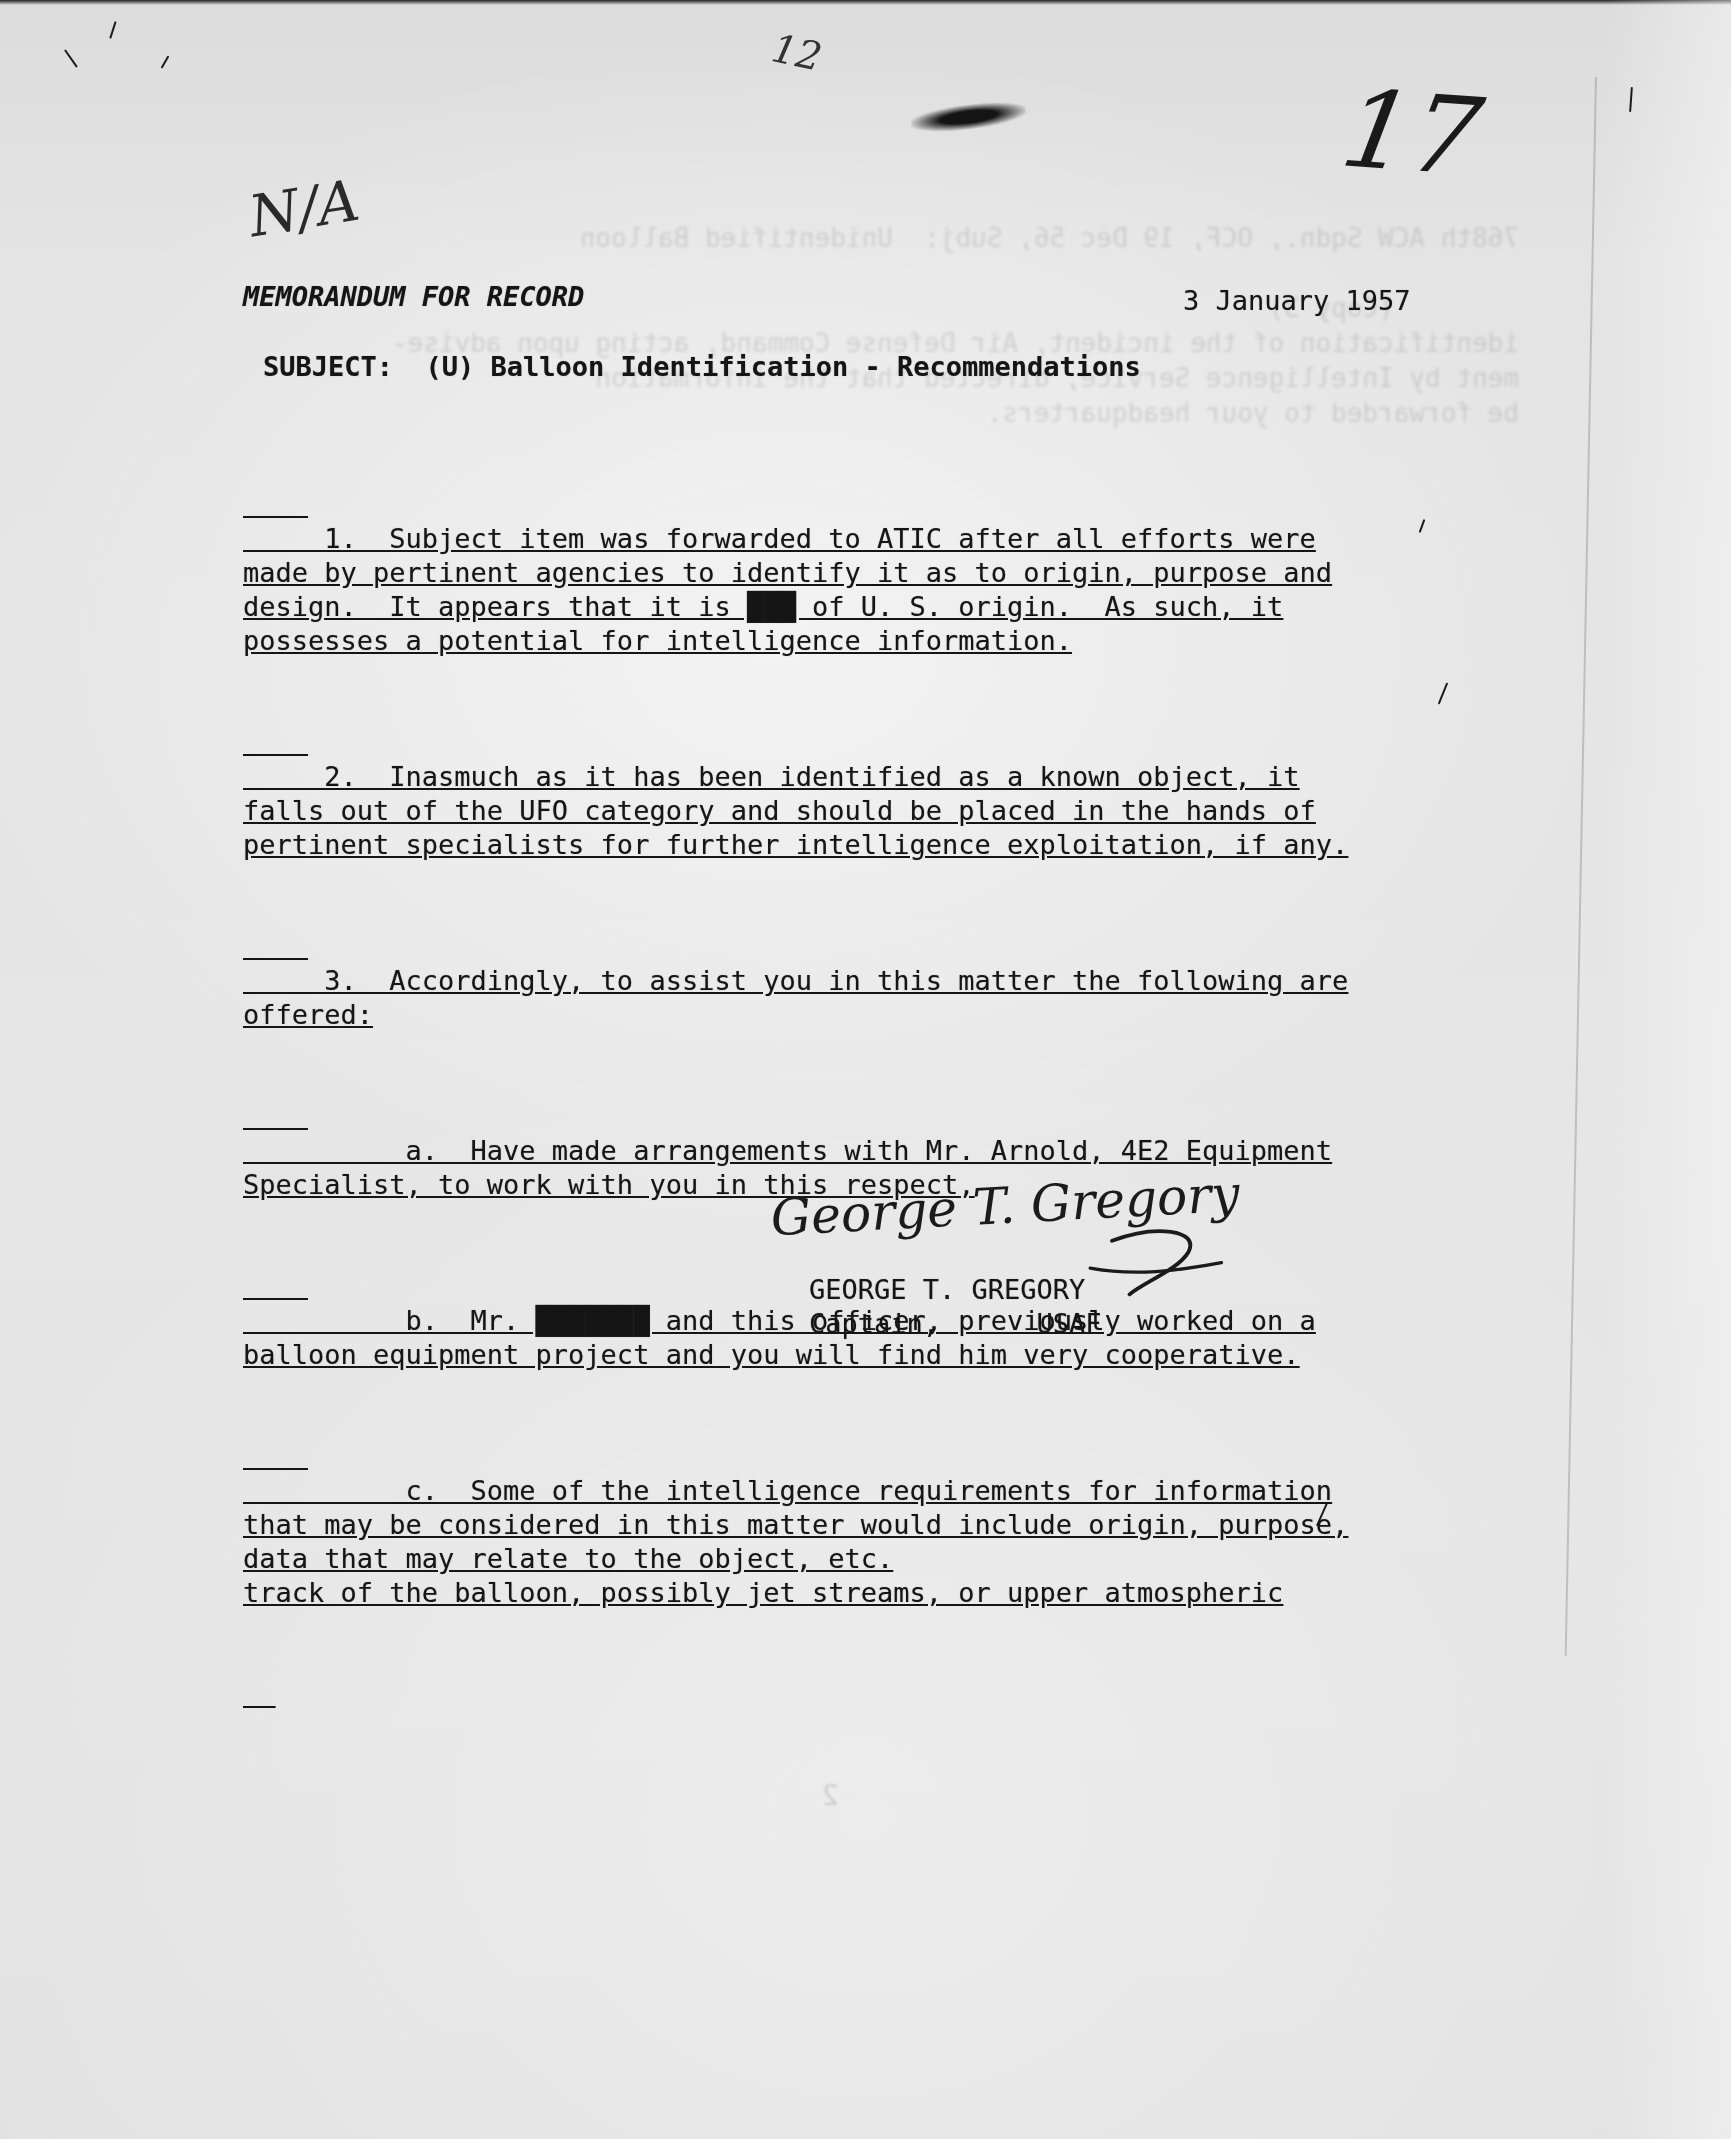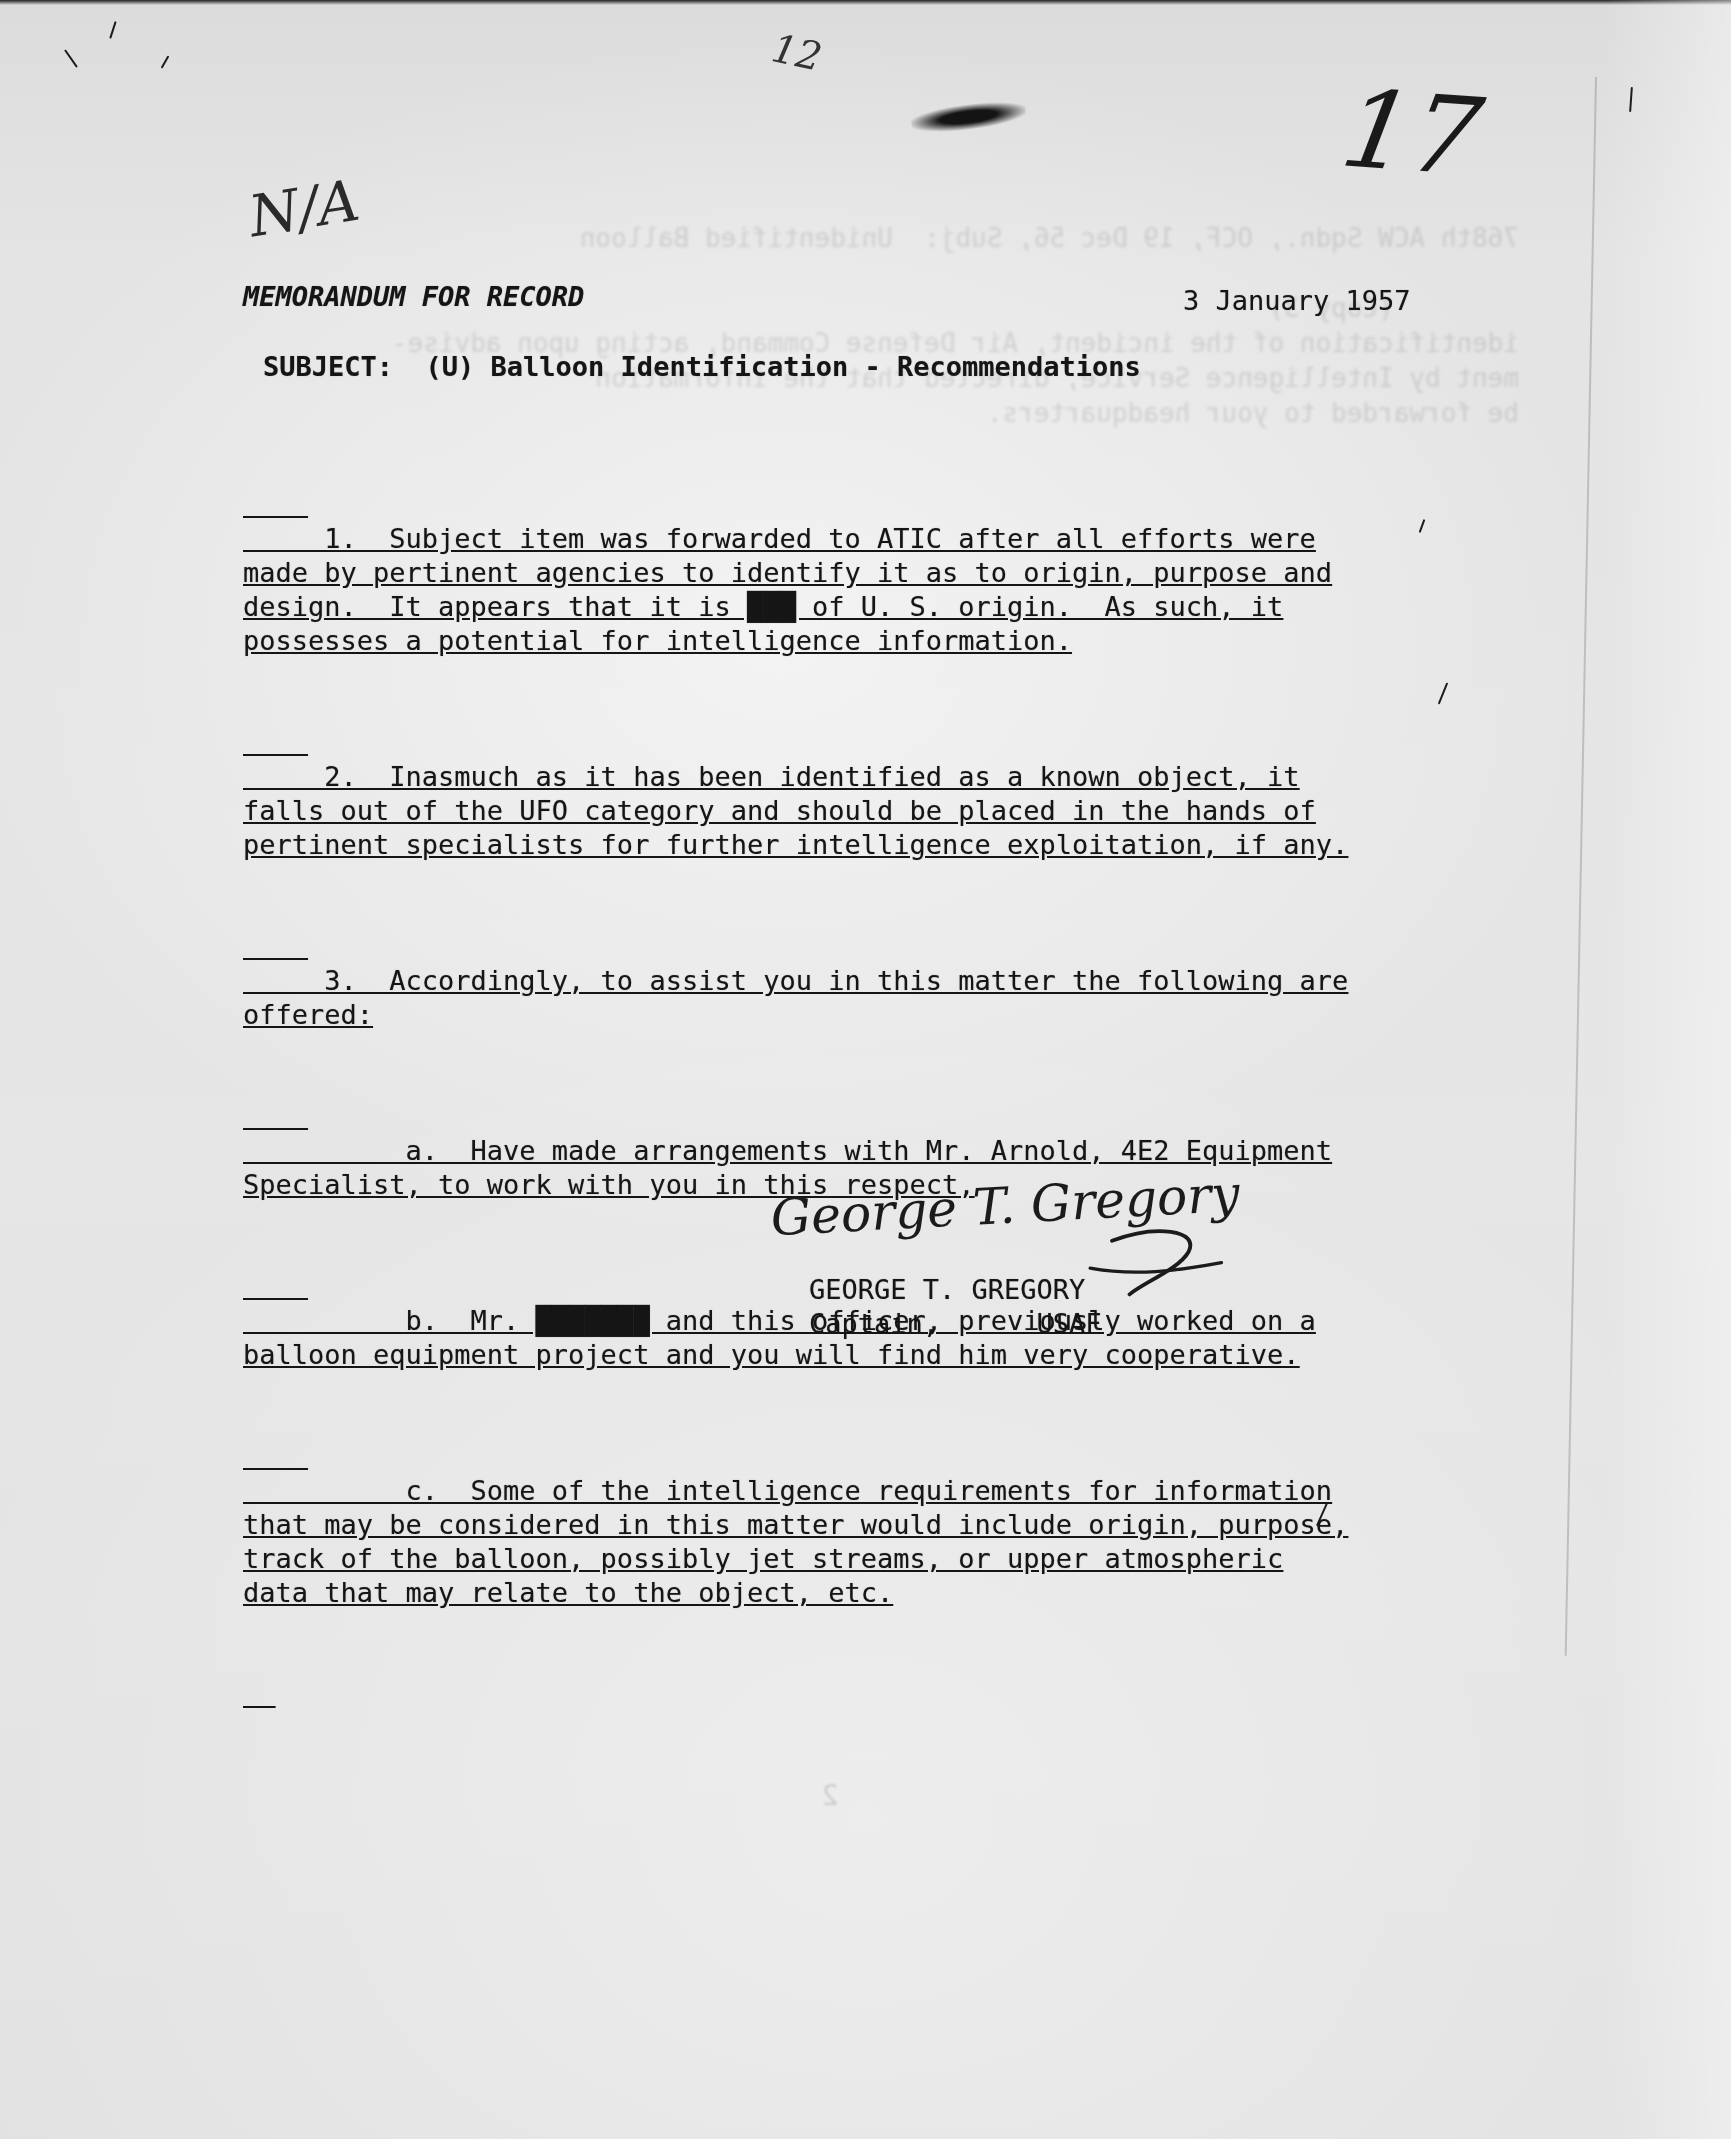--- a/index.html
+++ b/index.html
@@ -93,21 +93,21 @@
   <div class="typewriter header-title">MEMORANDUM FOR RECORD</div>
   <div class="typewriter header-date">3 January 1957</div>
   <div class="typewriter header-subject">SUBJECT:  (U) Balloon Identification - Recommendations</div>
 
   <div class="typewriter doc-body">
     <div class="para"><div class="line">     1.  Subject item was forwarded to ATIC after all efforts were</div><div class="line">made by pertinent agencies to identify it as to origin, purpose and</div><div class="line">design.  It appears that it is ███ of U. S. origin.  As such, it</div><div class="line">possesses a potential for intelligence information.</div></div>
     <div class="para"><div class="line">     2.  Inasmuch as it has been identified as a known object, it</div><div class="line">falls out of the UFO category and should be placed in the hands of</div><div class="line">pertinent specialists for further intelligence exploitation, if any.</div></div>
     <div class="para"><div class="line">     3.  Accordingly, to assist you in this matter the following are</div><div class="line">offered:</div></div>
     <div class="para"><div class="line">          a.  Have made arrangements with Mr. Arnold, 4E2 Equipment</div><div class="line">Specialist, to work with you in this respect,</div></div>
     <div class="para"><div class="line">          b.  Mr. ███████ and this officer, previously worked on a</div><div class="line">balloon equipment project and you will find him very cooperative.</div></div>
-    <div class="para"><div class="line">          c.  Some of the intelligence requirements for information</div><div class="line">that may be considered in this matter would include origin, purpose,</div><div class="line">track of the balloon, possibly jet streams, or upper atmospheric</div><div class="line">data that may relate to the object, etc.</div></div>
+    <div class="para"><div class="line">          c.  Some of the intelligence requirements for information</div><div class="line">that may be considered in this matter would include origin, purpose,</div><div class="line">data that may relate to the object, etc.</div><div class="line">track of the balloon, possibly jet streams, or upper atmospheric</div></div>
   </div>
 
   <svg class="signature-svg" width="536" height="137" viewBox="0 0 980 250">
     <text x="18" y="110" font-family="DejaVu Serif, serif" font-style="italic" font-size="92" fill="#1b1b1b" transform="rotate(-3 18 110)">George T. Gregory</text>
     <path d="M640,120 C720,90 800,100 780,140 C762,172 700,195 672,218" stroke="#1b1b1b" stroke-width="7" fill="none" stroke-linecap="round"></path>
     <path d="M600,170 C680,185 760,175 840,160" stroke="#1b1b1b" stroke-width="6" fill="none" stroke-linecap="round"></path>
   </svg>
   <div class="typewriter sig-name">GEORGE T. GREGORY</div>
   <div class="typewriter sig-rank">Captain,      USAF</div>
 

